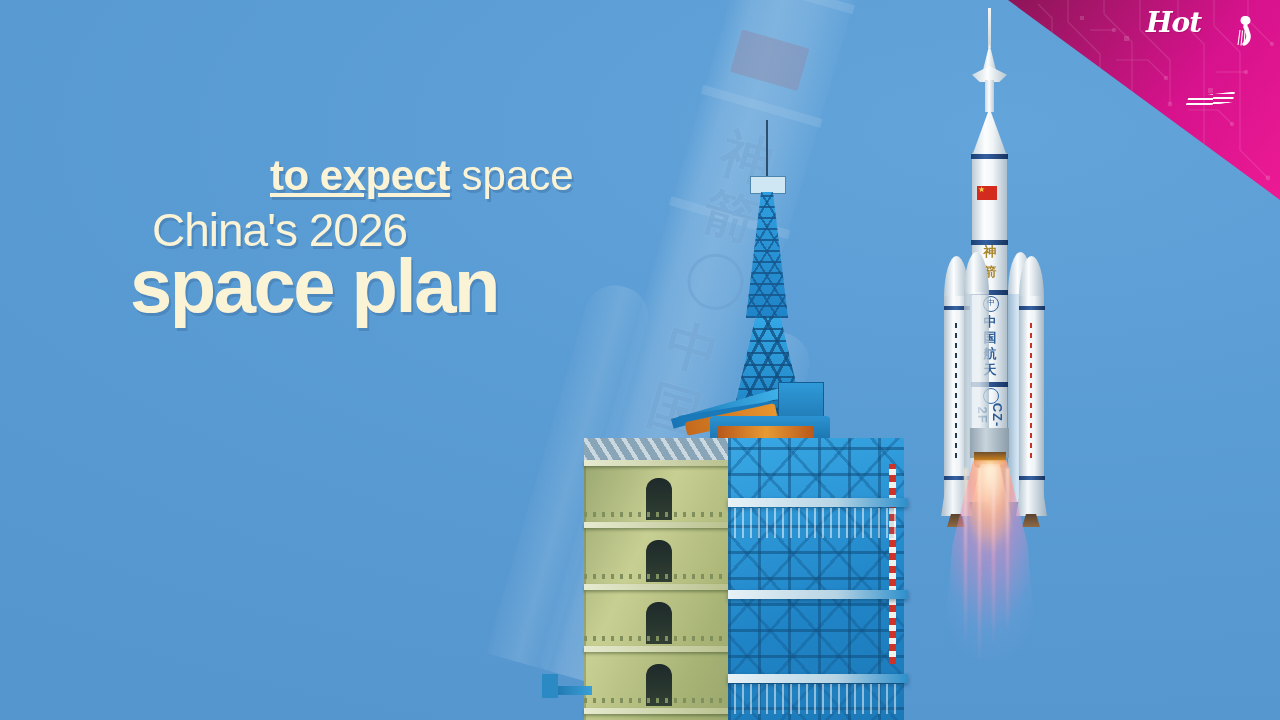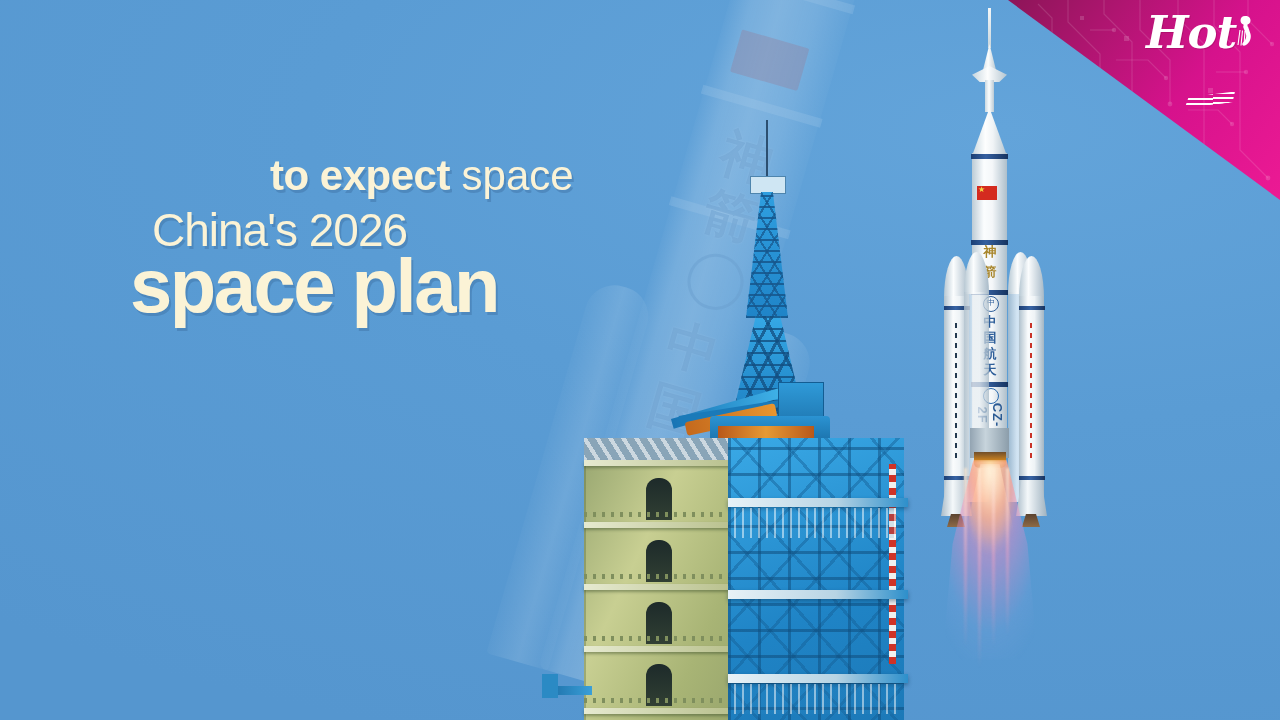--- a/index.html
+++ b/index.html
@@ -544,21 +544,21 @@
     font-weight: bold;
     letter-spacing: -2px;
     padding-left: 44px;
   }
   .t-expect {
     font-size: 42px;
     padding-left: 140px;
     margin-top: -4px;
     white-space: nowrap;
   }
-  .t-expect b { font-weight: bold; letter-spacing: -.5px; }
+  .t-expect b { font-weight: bold; letter-spacing: -.5px; text-decoration: underline; }
   .t-expect span { font-weight: 400; }
   .t-china {
     font-size: 46px;
     font-weight: normal;
     letter-spacing: -1px;
     padding-left: 22px;
     margin-top: 12px;
   }
   .t-space {
     font-size: 76px;
@@ -596,21 +596,21 @@
     position: absolute;
     font-style: italic;
     font-weight: bold;
     font-family: "DejaVu Serif", serif;
     letter-spacing: -1px;
     text-shadow: 1px 1px 0 rgba(140,10,80,.35);
   }
   .ht-hot {
     left: 6px;
     top: 2px;
-    font-size: 45px;
+    font-size: 28px;
   }
   .ht-take {
     left: 0px;
     top: 38px;
     font-size: 46px;
   }
   .ht-chili {
     position: absolute;
     right: 14px;
     top: 10px;

